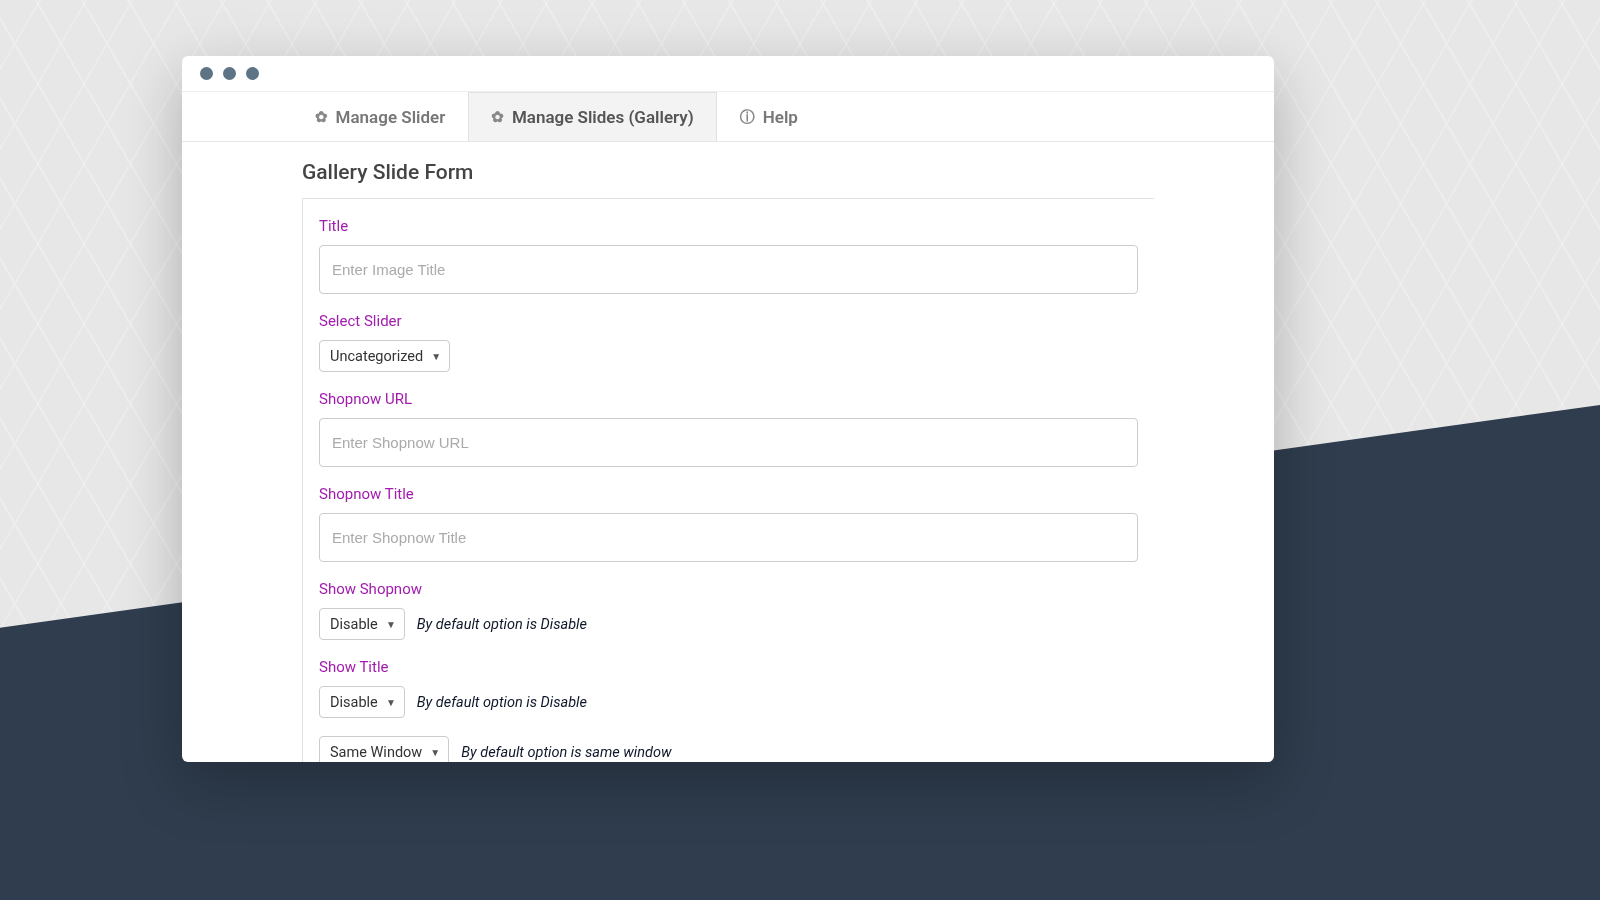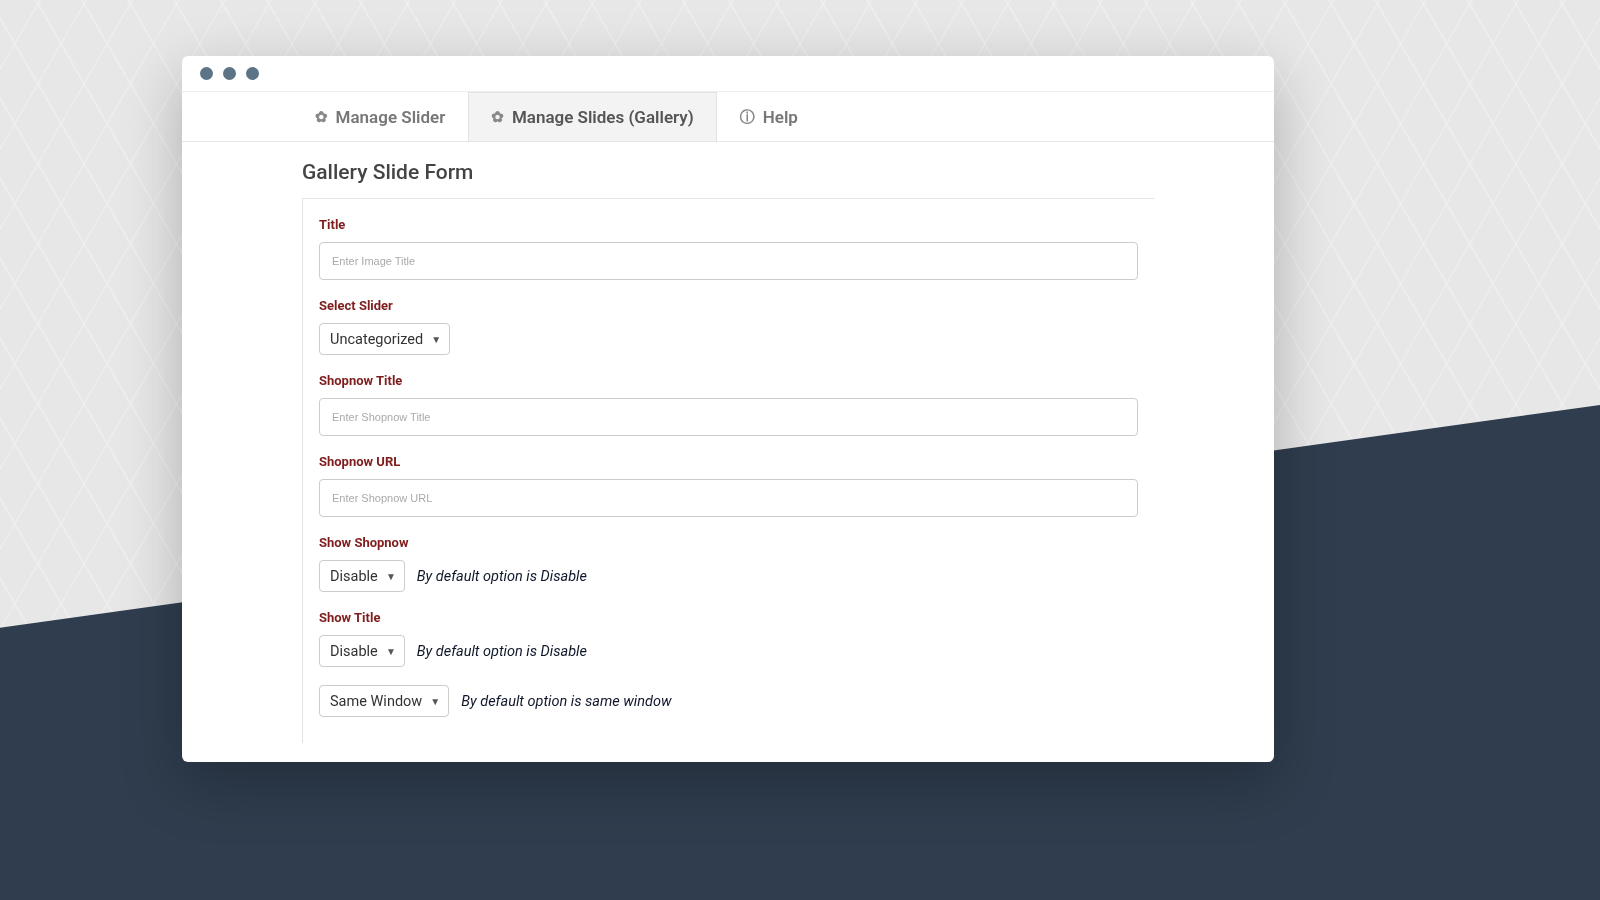--- a/index.html
+++ b/index.html
@@ -65,25 +65,25 @@
   .page-title {
     font-size: 21px; font-weight: 500; color: #444;
     margin-bottom: 14px;
   }
   .form-panel {
     border-top: 1px solid #e3e3e3;
     border-left: 1px solid #e3e3e3;
     padding: 18px 16px 8px 16px;
   }
   .field { margin-bottom: 18px; }
-  .label { font-size: 13px; font-weight: 700; color: #7f1d1d; display: block; margin-bottom: 10px; }
+  .label { font-size: 15px; font-weight: 400; color: #a21caf; display: block; margin-bottom: 10px; }
   .text-input {
-    width: 100%; height: 38px;
+    width: 100%; height: 49px;
     border: 1px solid #ccc; border-radius: 4px;
-    padding: 0 12px; font-size: 11px; color: #333;
+    padding: 0 12px; font-size: 15px; color: #333;
   }
   .text-input::placeholder { color: #aaa; }
   .select-wrap { display: inline-flex; align-items: center; gap: 12px; justify-content: flex-end; }
   .select {
     position: relative;
     display: inline-flex; align-items: center;
     height: 32px;
     border: 1px solid #ccc; border-radius: 4px;
     padding: 0 26px 0 10px;
     font-size: 14.5px; color: #333;
@@ -140,27 +140,27 @@
         <label class="label">Select Slider</label>
         <div class="select-wrap">
           <div class="select">
             <span>Uncategorized</span>
             <span class="caret">▼</span>
           </div>
         </div>
       </div>
 
       <div class="field">
-        <label class="label">Shopnow Title</label>
-        <input class="text-input" type="text" placeholder="Enter Shopnow Title" style="">
+        <label class="label">Shopnow URL</label>
+        <input class="text-input" type="text" placeholder="Enter Shopnow URL" style="">
       </div>
 
       <div class="field">
-        <label class="label">Shopnow URL</label>
-        <input class="text-input" type="text" placeholder="Enter Shopnow URL" style="">
+        <label class="label">Shopnow Title</label>
+        <input class="text-input" type="text" placeholder="Enter Shopnow Title" style="">
       </div>
 
       <div class="field">
         <label class="label">Show Shopnow</label>
         <div class="select-wrap">
           <div class="select" style="min-width:84px">
             <span>Disable</span>
             <span class="caret">▼</span>
           </div>
           <span class="hint">By default option is Disable</span>

